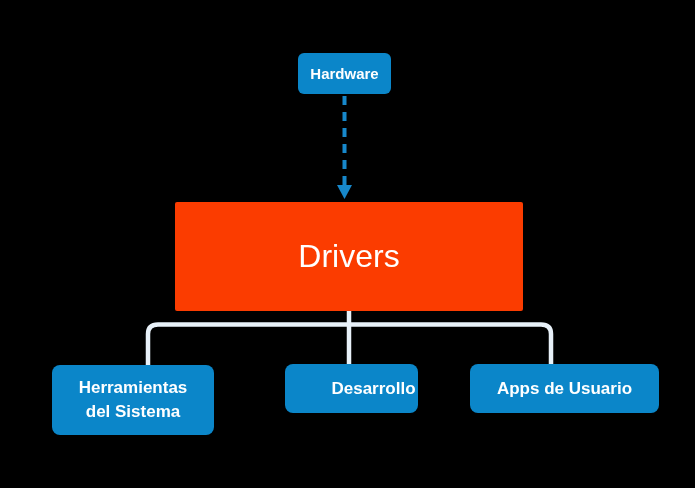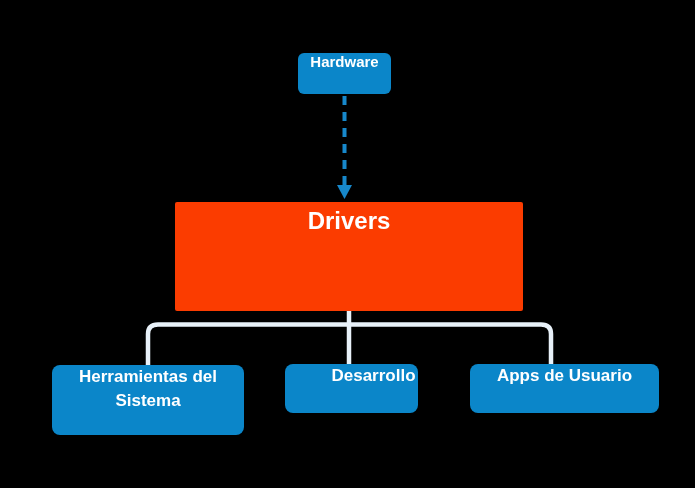--- a/index.html
+++ b/index.html
@@ -20,21 +20,21 @@
     left: 0;
     top: 0;
     width: 695px;
     height: 488px;
   }
   .node {
     position: absolute;
     display: flex;
     flex-direction: column;
     align-items: center;
-    justify-content: flex-start;
+    justify-content: center;
     text-align: center;
     color: #ffffff;
     box-sizing: border-box;
   }
   .node-blue {
     background: #0b86c9;
     border-radius: 7px;
   }
   .node-hardware {
     left: 298px;
@@ -45,34 +45,34 @@
     font-weight: 600;
     border-radius: 6px;
   }
   .node-drivers {
     left: 175px;
     top: 202px;
     width: 348px;
     height: 109px;
     background: #fb3c00;
     border-radius: 2px;
-    font-size: 24px;
-    font-weight: 700;
+    font-size: 32px;
+    font-weight: 400;
     line-height: 37px;
   }
   .node-child {
     font-size: 17px;
     font-weight: 700;
     line-height: 24px;
     border-radius: 8px;
   }
   .node-child-1 {
     left: 52px;
     top: 365px;
-    width: 192px;
+    width: 162px;
     height: 70px;
     padding: 0 16px;
   }
   .node-child-2 {
     left: 285px;
     top: 364px;
     width: 133px;
     height: 49px;
     padding-left: 44px;
   }

